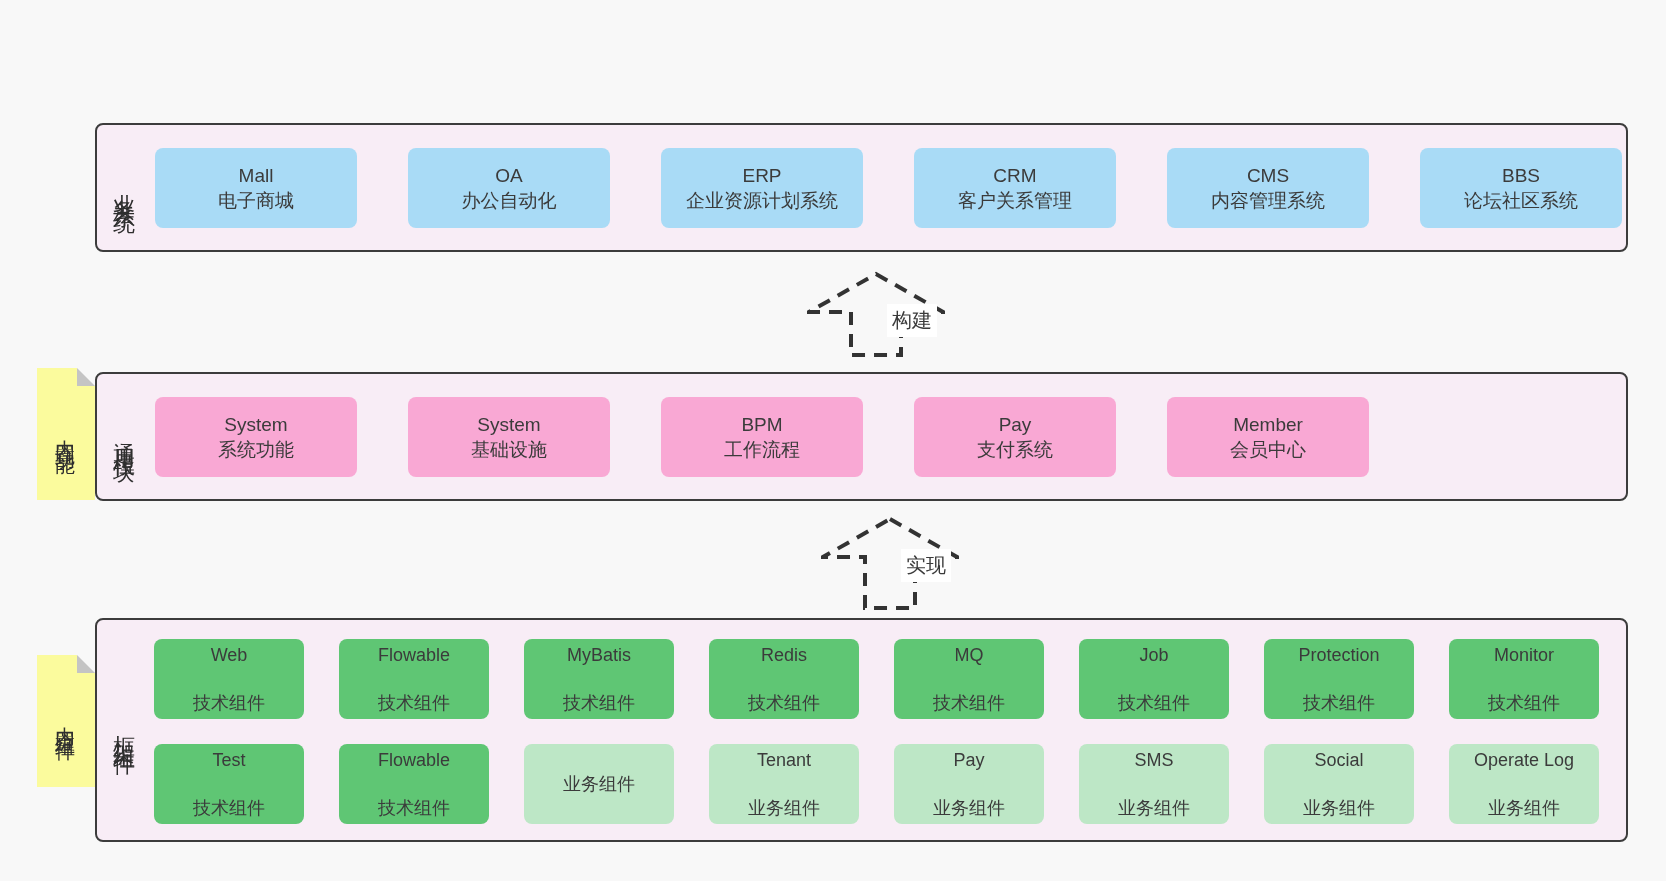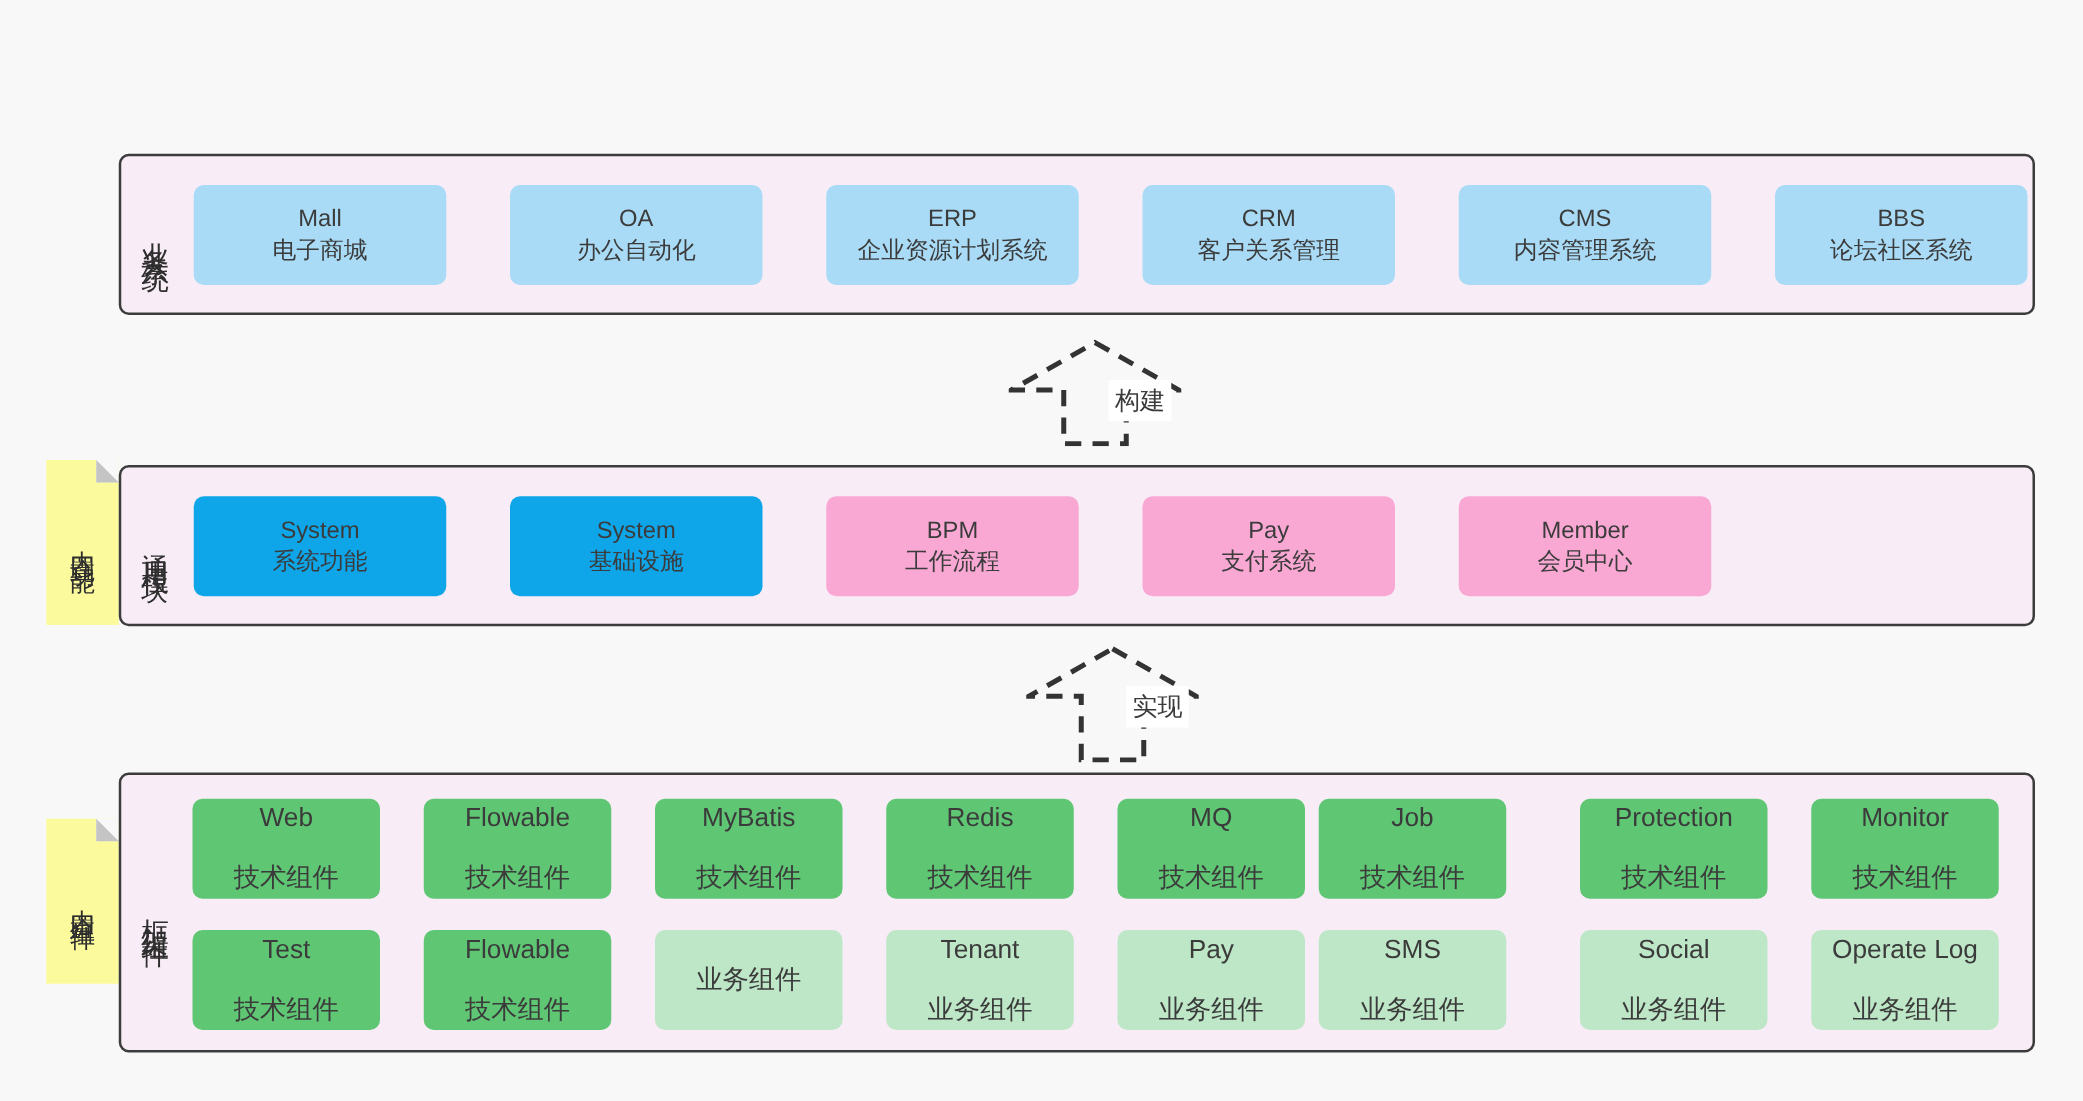--- a/index.html
+++ b/index.html
@@ -17,27 +17,27 @@
               writing-mode:vertical-lr;text-orientation:upright;font-size:22px;
               letter-spacing:6px;color:#2e2e2e;white-space:nowrap;}
 
   
   .box{position:absolute;height:80px;border-radius:8px;display:flex;flex-direction:column;
        align-items:center;justify-content:center;text-align:center;z-index:3;
        font-size:19px;line-height:25px;color:#3b3b3b;}
   .wide{width:202px;top:23px;}
   .wc0{left:58px}.wc1{left:311px}.wc2{left:564px}.wc3{left:817px}.wc4{left:1070px}.wc5{left:1323px}
 
-  .gbox{width:150px;padding:0 13px;box-sizing:border-box;font-size:21px;line-height:24px;gap:24px;}
+  .gbox{width:150px;padding:0 13px;box-sizing:border-box;font-size:18px;line-height:24px;gap:24px;}
   .r1{top:19px}.r2{top:124px}
   .gc0{left:57px}.gc1{left:242px}.gc2{left:427px}.gc3{left:612px}
-  .gc4{left:797px}.gc5{left:958px}.gc6{left:1167px}.gc7{left:1352px}
+  .gc4{left:797px}.gc5{left:982px}.gc6{left:1167px}.gc7{left:1352px}
 
   .v-blue{background:#a9dbf6}
-  .v-red{background:#0ea5e9}
+  .v-red{background:#f9a8d4}
   .v-pink{background:#f9a8d4}
   .v-green{background:#5fc674}
   .v-lightgreen{background:#bde7c6}
 
   
   .sticky{position:absolute;width:58px;background:#fbfb9d;z-index:1;
           display:flex;align-items:center;justify-content:center;}
   #sticky-modules{left:37px;top:368px;height:132px;}
   #sticky-framework{left:37px;top:655px;height:132px;}
   .fold{position:absolute;top:0;right:0;width:0;height:0;

